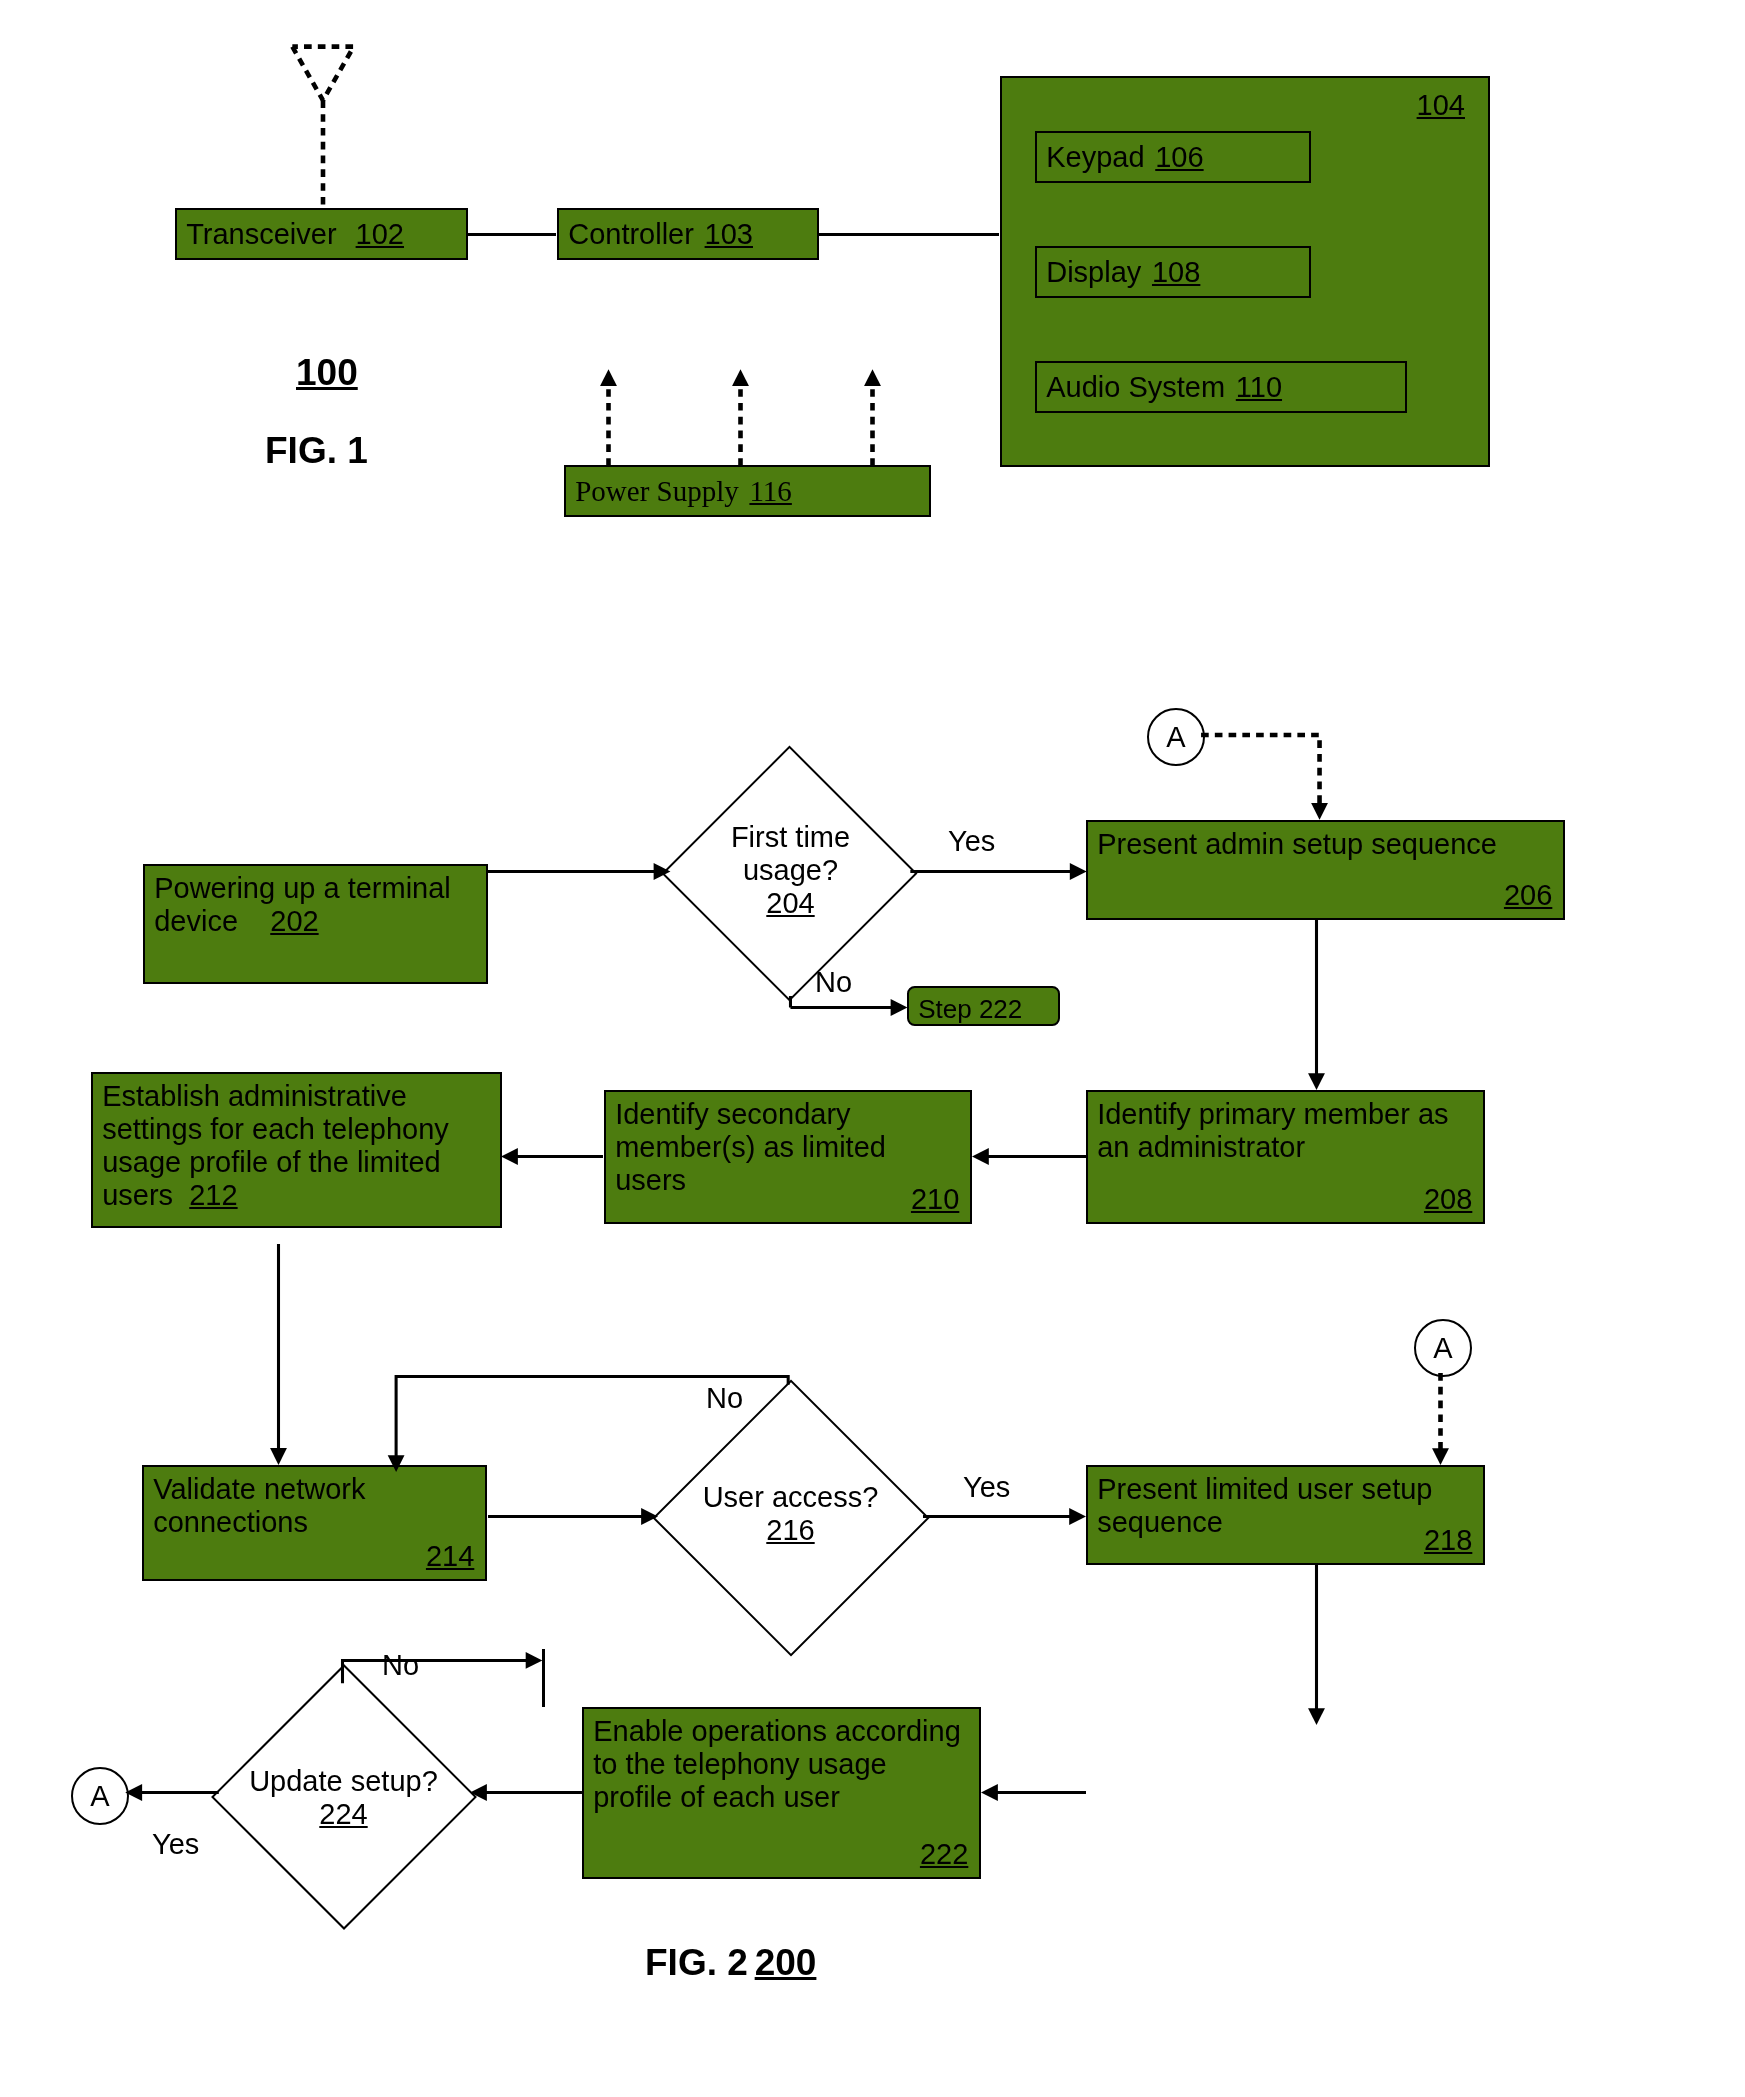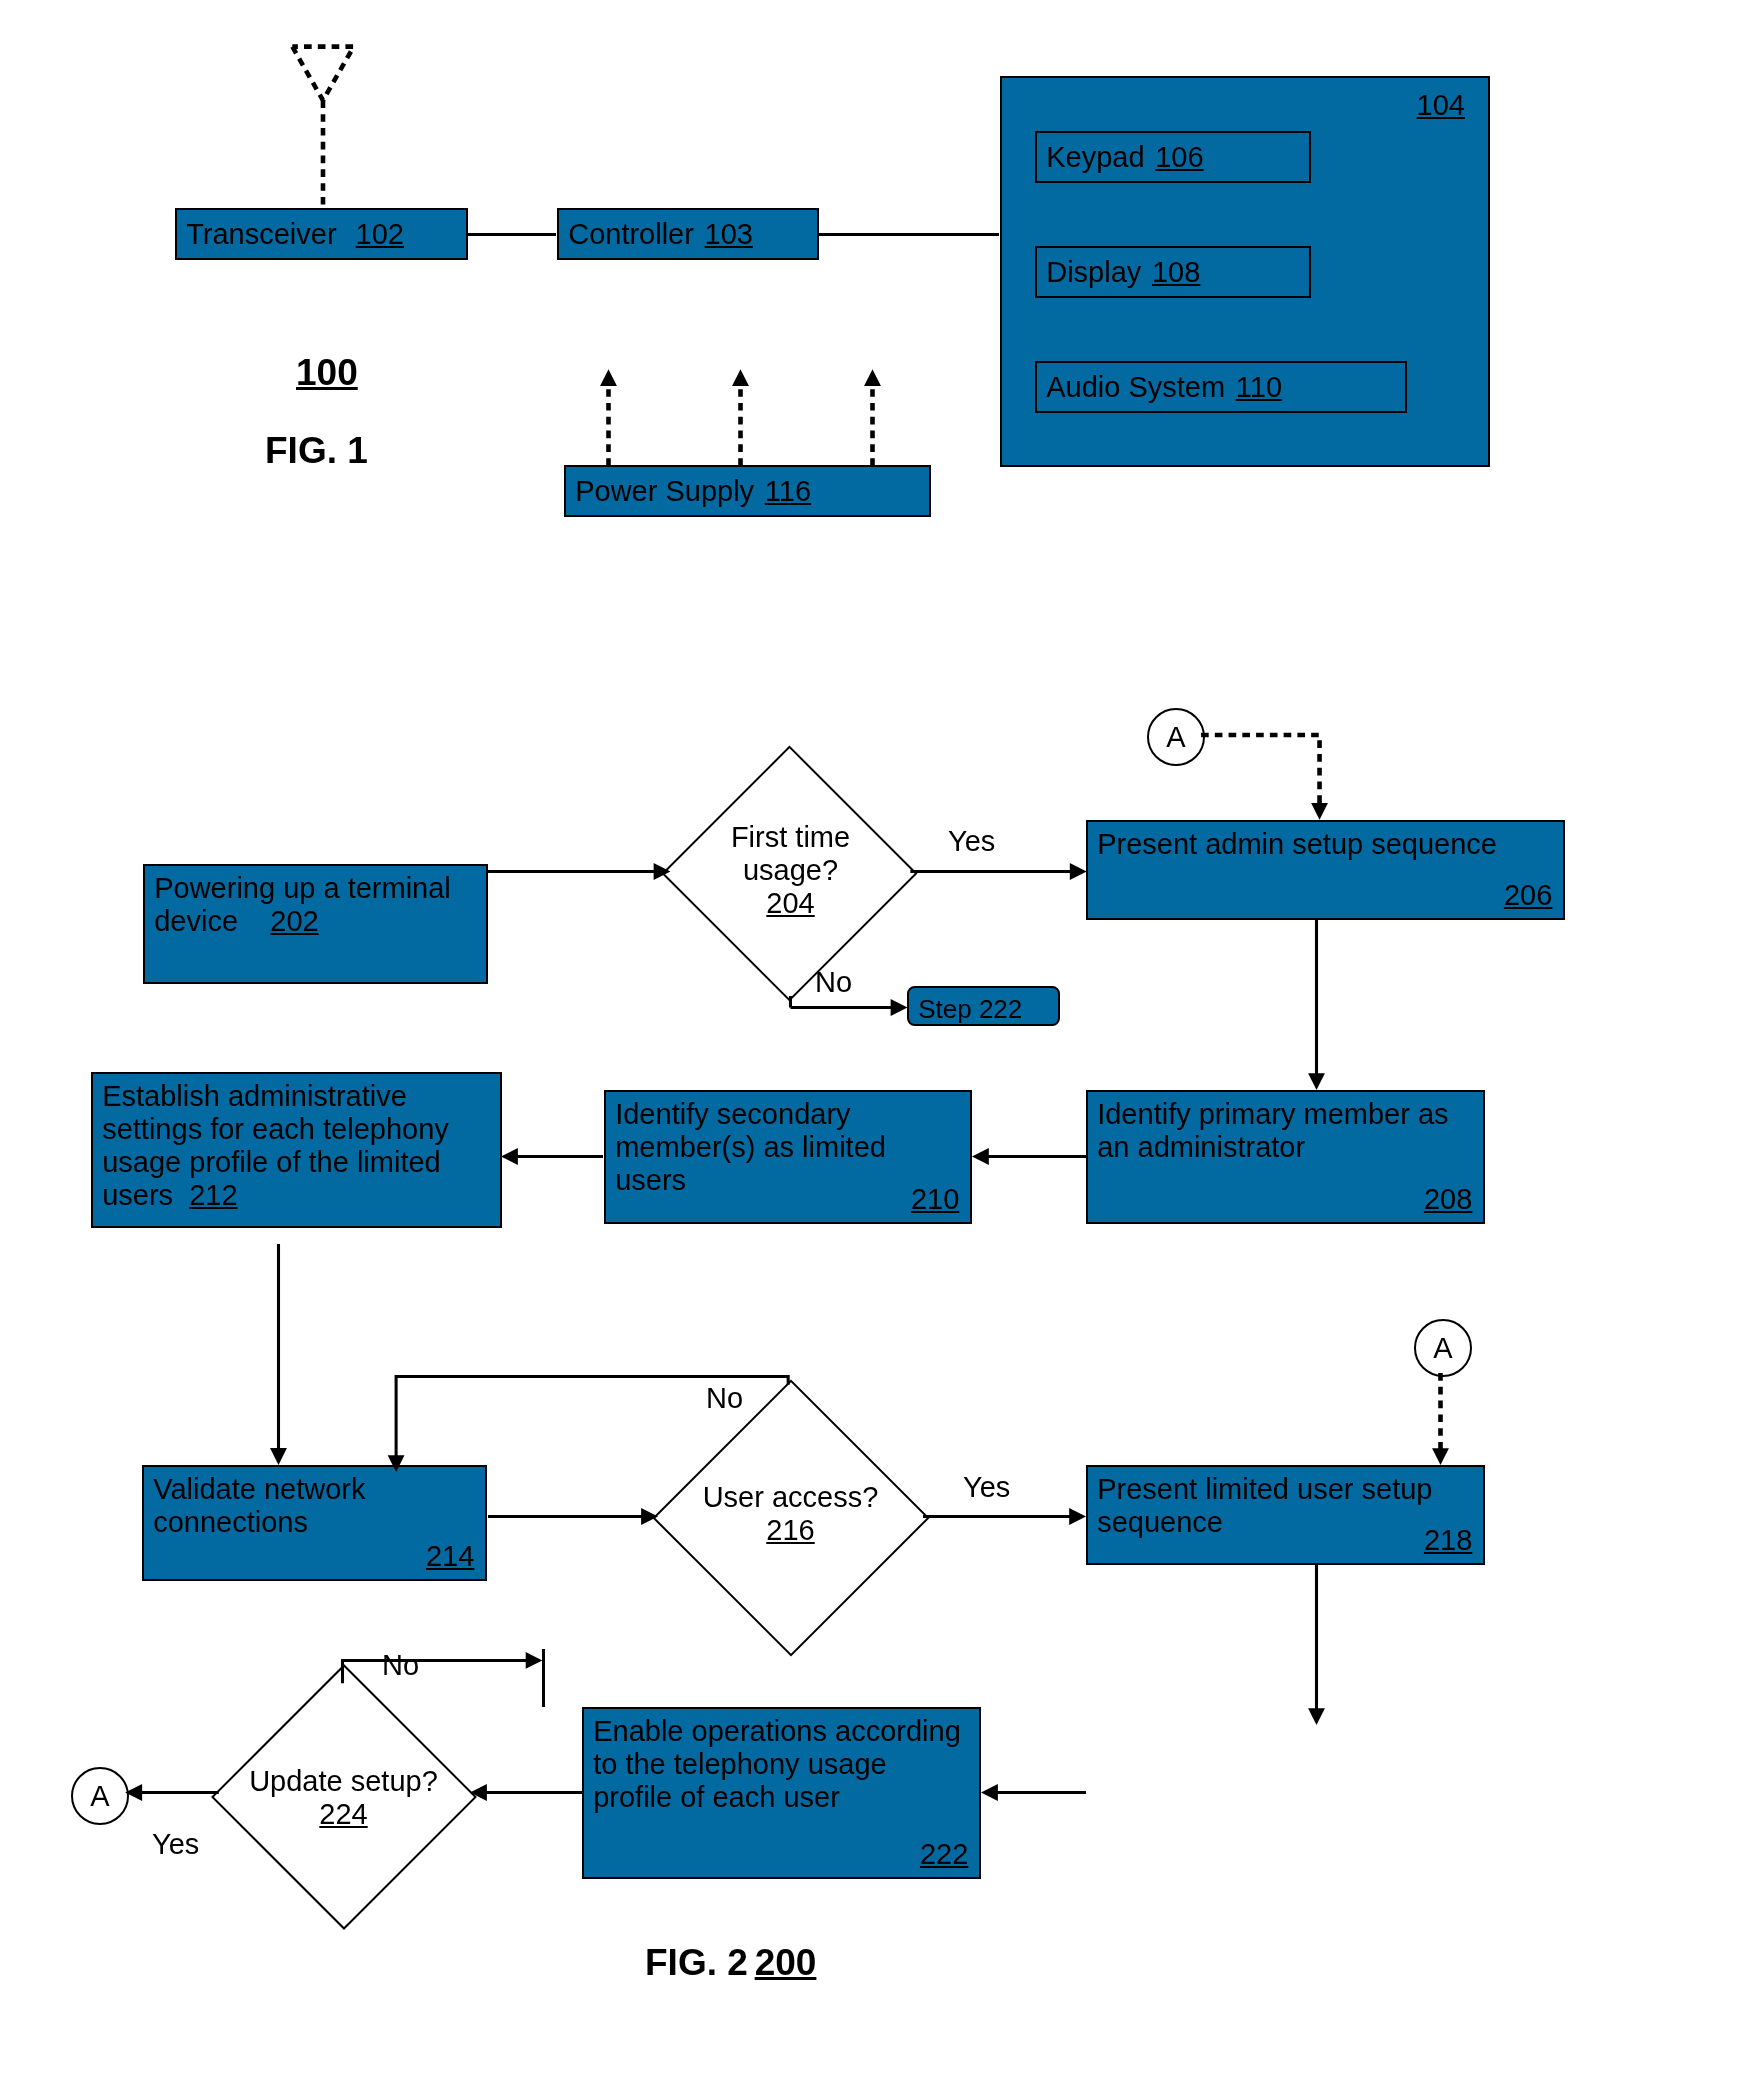--- a/index.html
+++ b/index.html
@@ -9,21 +9,21 @@
   font-family: Arial, sans-serif;
 }
 .container {
   position: relative;
   width: 1684px;
   height: 2036px;
 }
 .box {
   position: absolute;
   border: 2.3px solid black;
-  background: #0369a1;
+  background: #4d7c0f;
   padding: 6.1px 9.2px;
   font-size: 29px;
   box-sizing: border-box;
 }
 .ref {
   text-decoration: underline;
 }
 .fig-label {
   position: absolute;
   font-size: 37px;
@@ -98,21 +98,21 @@
 </div>
 <div class="box" style="left:1004px;top:215px;width:276px;height:52px;display:flex;align-items:center;gap:10.7px;">
   <span>Display</span>
   <span class="ref">108</span>
 </div>
 <div class="box" style="left:1004px;top:330px;width:372px;height:52px;display:flex;align-items:center;gap:10.7px;">
   <span>Audio System</span>
   <span class="ref">110</span>
 </div>
 
-<div class="box" style="left:533px;top:434px;width:367px;height:52px;display:flex;align-items:center;gap:10.7px;">
+<div class="box" style="left:533px;top:434px;width:367px;height:52px;display:flex;align-items:center;gap:10.7px;font-family:Liberation Serif, serif;">
   <span>Power Supply</span>
   <span class="ref">116</span>
 </div>
 
 <div class="fig-num" style="left:265px;top:321px;">100</div>
 <div class="fig-label" style="left:234px;top:399px;">FIG. 1</div>
 
 <div class="line" style="left:437px;top:202px;width:88px;height:3.1px;"></div>
 <div class="line" style="left:788px;top:202px;width:180px;height:3.1px;"></div>
 

